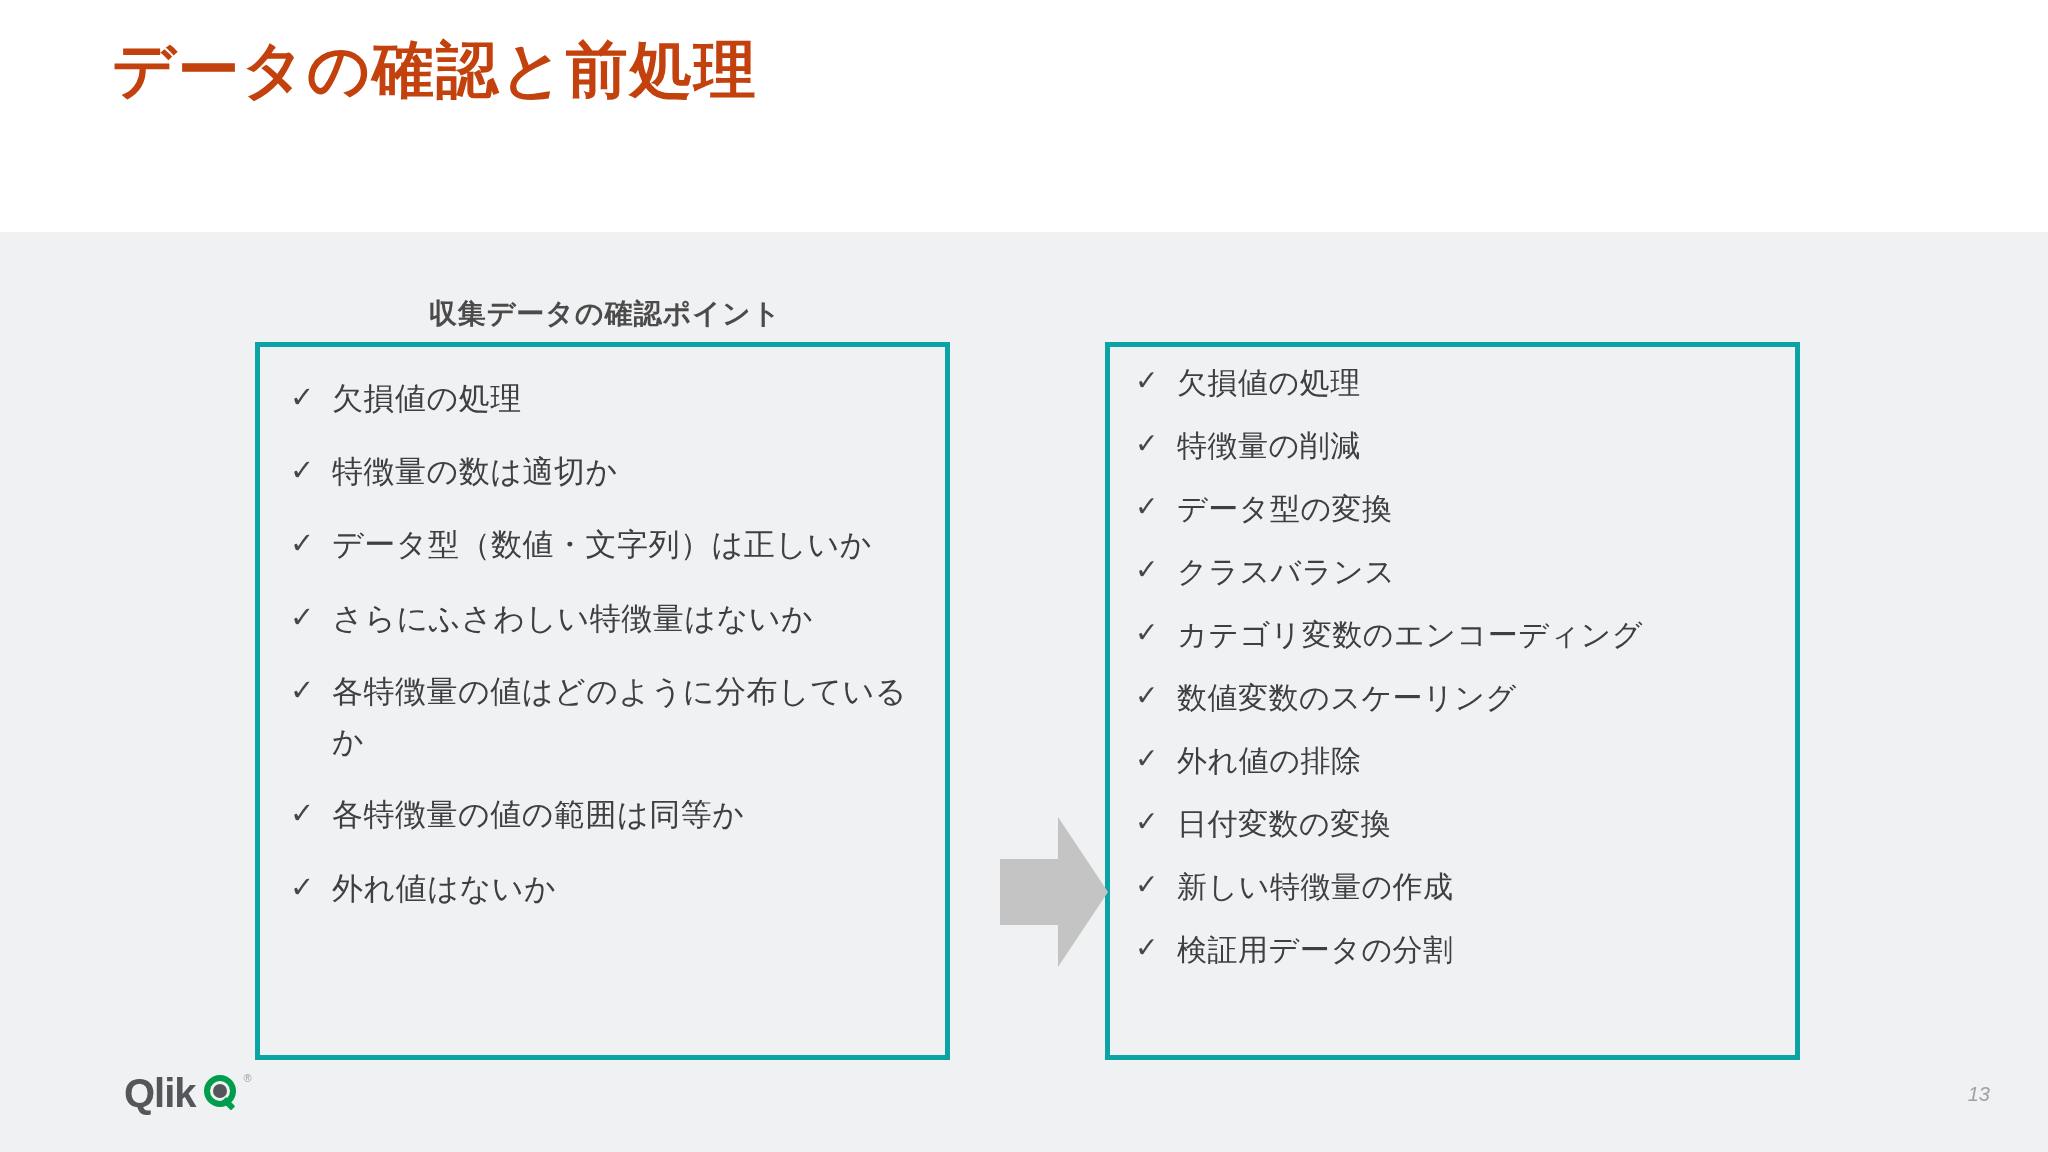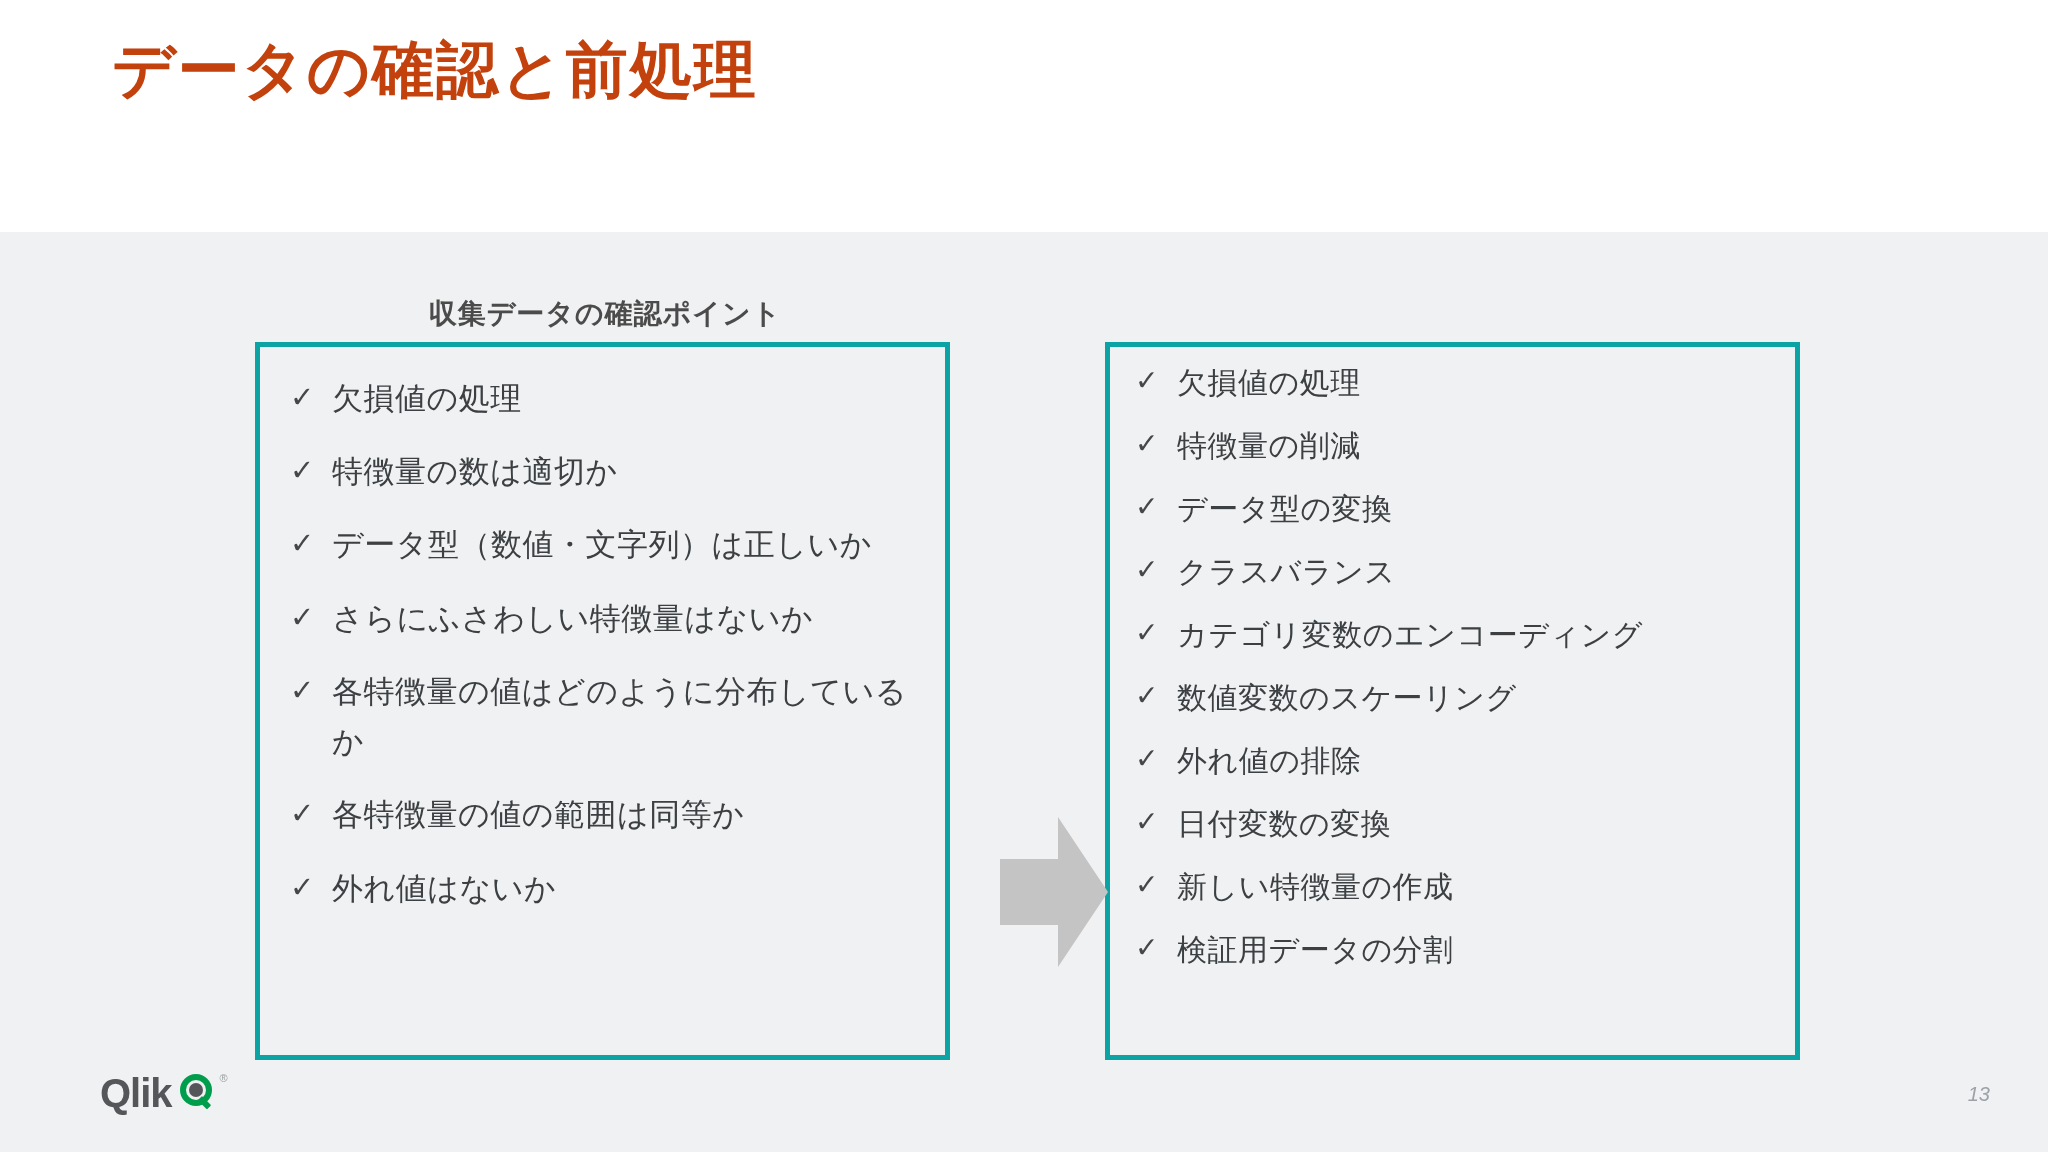--- a/index.html
+++ b/index.html
@@ -104,25 +104,25 @@
     position: absolute;
     left: 1000px;
     top: 585px;
     width: 108px;
     height: 150px;
   }
 
   
   #qlik-logo {
     position: absolute;
-    left: 100px;
+    left: 124px;
     top: 1073px;
     height: 40px;
     display: flex;
-    align-items: center;
+    align-items: flex-end;
   }
   #qlik-wordmark {
     font-size: 40px;
     font-weight: bold;
     color: #54565a;
     letter-spacing: -1px;
     line-height: 1;
   }
   #qlik-mark {
     position: relative;

